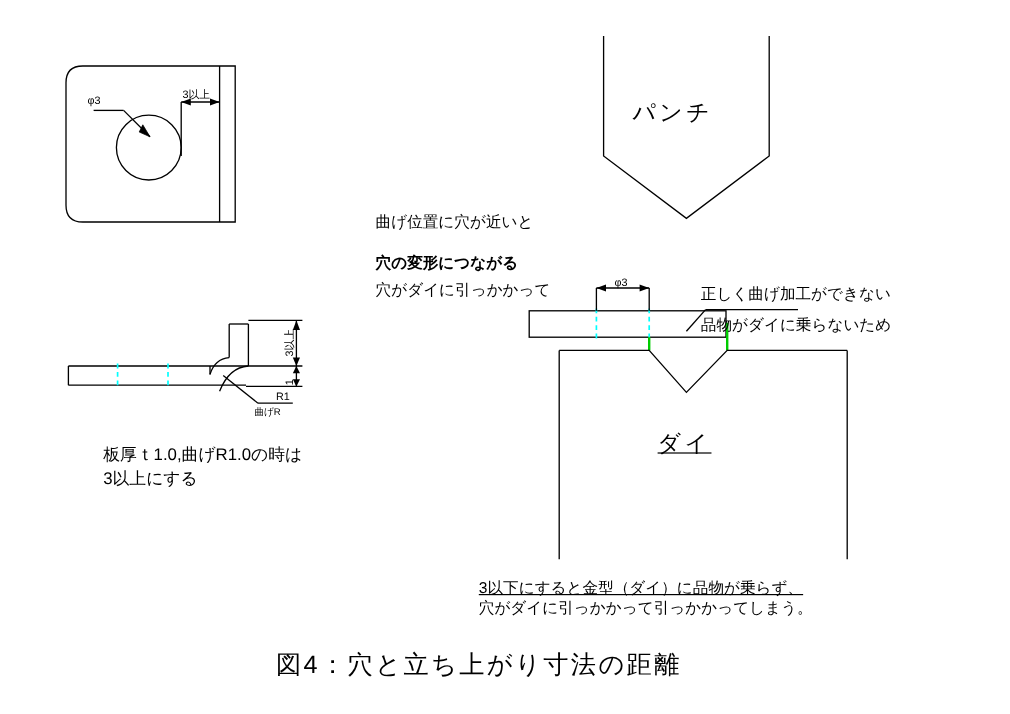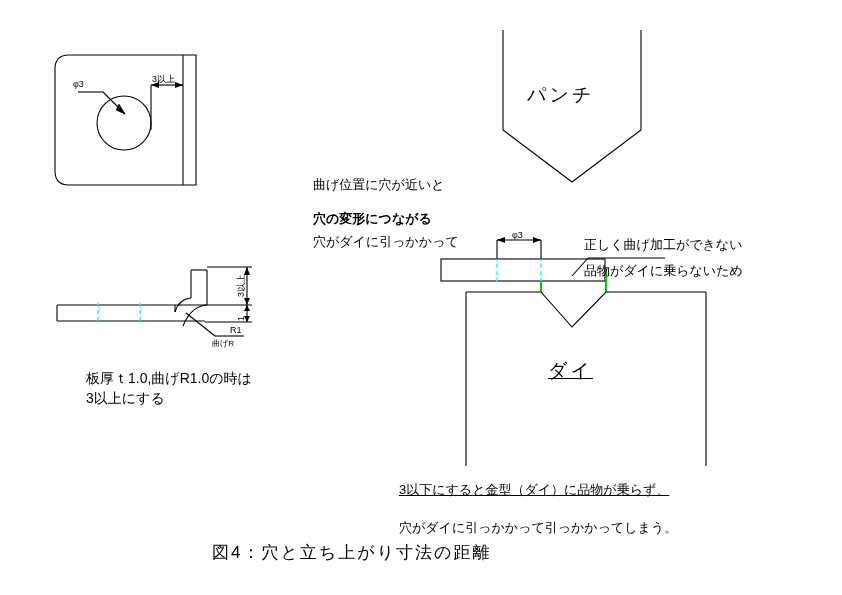--- a/index.html
+++ b/index.html
@@ -39,22 +39,23 @@
     font-size: 8px;
   }
   .part-label {
     font-size: 19px;
     letter-spacing: 3px;
   }
   .caption {
     font-size: 14px;
   }
   .figtitle {
-    font-size: 17px;
+    font-size: 21px;
     letter-spacing: 2px;
+    margin-left: 18px;
   }
   .rot90 {
     transform: rotate(-90deg);
     transform-origin: left top;
   }
 </style>
 </head>
 <body>
 
 <svg id="canvas" viewBox="0 0 842 595" xmlns="http://www.w3.org/2000/svg">
@@ -165,15 +166,15 @@
 <div class="txt ann" style="left:584px; top:220px;margin-top:43px;">品物がダイに乗らないため</div>
 <div class="txt ann" style="left:584px; top:237px;">正しく曲げ加工ができない</div>
 
 <div class="txt dim" style="left:512px; top:230px;">φ3</div>
 
 <div class="txt part-label" style="left:527px; top:84px;">パンチ</div>
 
 <div class="txt part-label" style="left:548px; top:360px;text-decoration:underline;">ダイ</div>
 
 <div class="txt ann" style="left:399px; top:482px;text-decoration:underline;">3以下にすると金型（ダイ）に品物が乗らず、</div>
-<div class="txt ann" style="left:399px; top:520px;">穴がダイに引っかかって引っかかってしまう。</div>
+<div class="txt ann" style="left:399px; top:499px;">穴がダイに引っかかって引っかかってしまう。</div>
 
 <div class="txt figtitle" style="left:212px; top:543px;">図4：穴と立ち上がり寸法の距離</div>
 
 </body></html>

